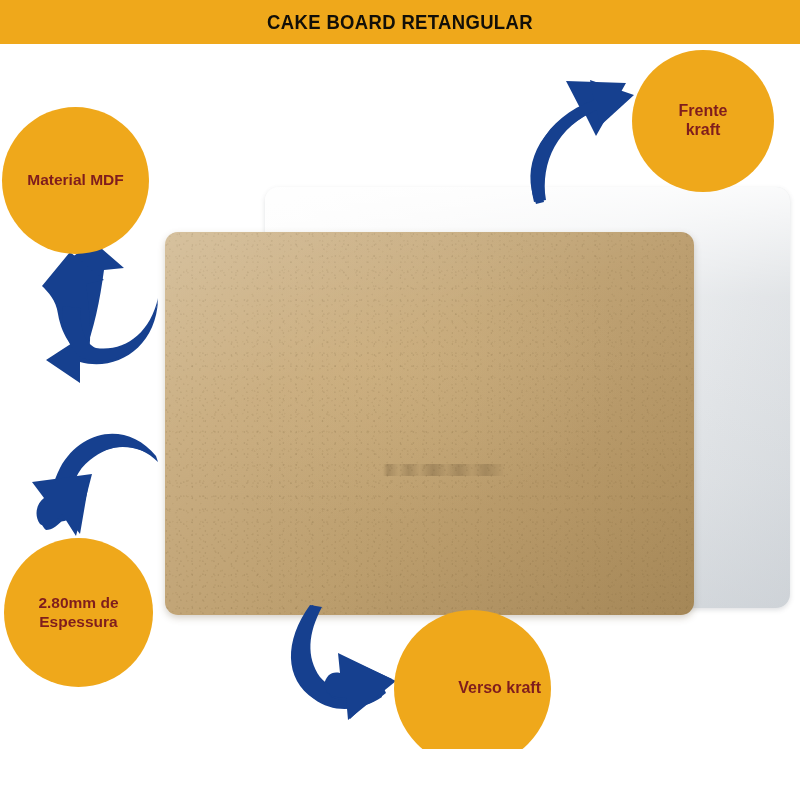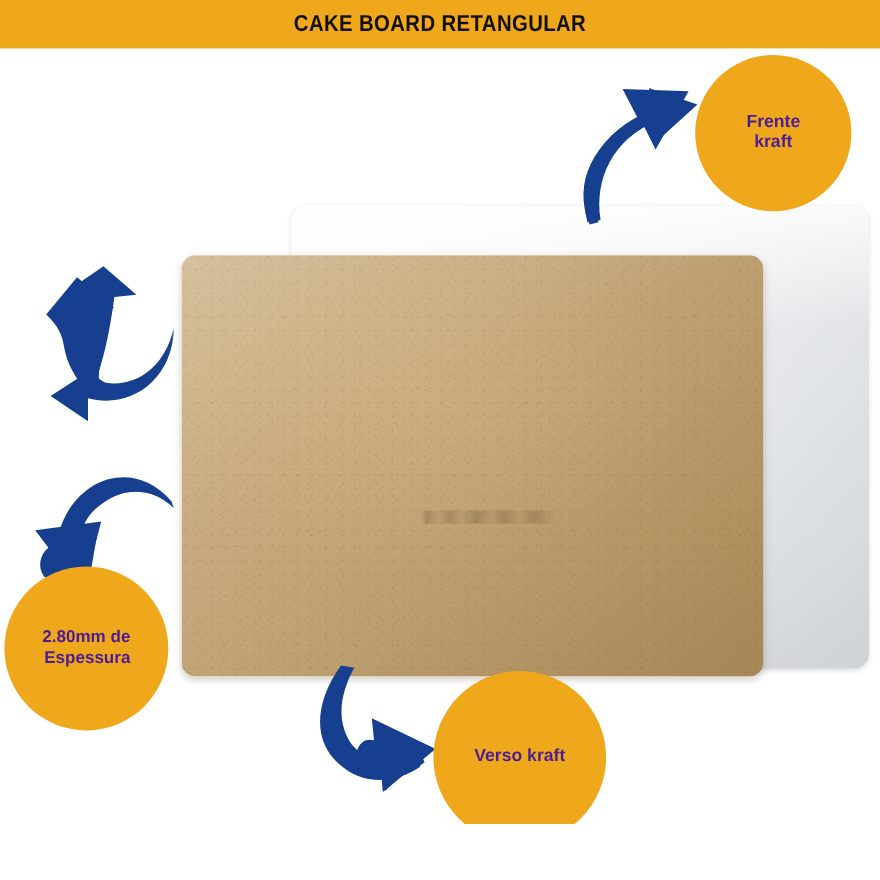--- a/index.html
+++ b/index.html
@@ -162,21 +162,21 @@
 
   
   .badge {
     position: absolute;
     border-radius: 50%;
     background: #efa81b;
     display: flex;
     align-items: center;
     justify-content: center;
     text-align: center;
-    color: #4c1d95;
+    color: #7f1d1d;
     font-weight: bold;
     line-height: 1.18;
     box-sizing: border-box;
     padding: 4px 10px;
   }
   #badge-material {
     left: 2px;
     top: 107px;
     width: 147px;
     height: 147px;
@@ -184,32 +184,32 @@
   }
   #badge-frente {
     left: 632px;
     top: 50px;
     width: 142px;
     height: 142px;
     font-size: 16px;
   }
   #badge-espessura {
     left: 4px;
-    top: 515px;
+    top: 538px;
     width: 149px;
     height: 149px;
     font-size: 15.5px;
-    text-align: right;
   }
   #badge-verso {
     left: 394px;
     top: 610px;
     width: 157px;
     height: 157px;
     font-size: 16px;
+    justify-content: flex-end;
   }
 
   
   .arrow {
     position: absolute;
     pointer-events: none;
   }
   #arrow-top-right  { left: 500px; top: 52px;  width: 150px; height: 160px; }
   #arrow-left-up    { left: 18px;  top: 238px; width: 150px; height: 145px; }
   #arrow-left-down  { left: 18px;  top: 418px; width: 145px; height: 135px; }
@@ -273,20 +273,23 @@
              C80,86 58,88 44,76 C26,58 26,30 42,4 Z" fill="#16408f"></path>
     <path d="M32,0 C6,36 6,74 36,94 C58,110 86,106 108,88
              C104,78 98,74 90,76 C72,88 54,86 42,72
              C28,52 30,28 44,2 Z" fill="#16408f"></path>
     <path d="M62,50 L114,74 L72,114 L70,94 C58,96 50,92 48,84
              C50,76 56,70 64,70 Z" fill="#16408f"></path>
     <path d="M60,48 L118,76 L70,115 L68,92 C56,94 46,88 46,80
              C48,70 54,66 62,68 Z" fill="#16408f"></path>
   </svg>
 
+  <div class="badge" id="badge-material">
+    <span>Material MDF</span>
+  </div>
 
   <div class="badge" id="badge-frente">
     <span>
       <span>Frente</span><br>
       <span>kraft</span>
     </span>
   </div>
 
   <div class="badge" id="badge-espessura">
     <span>

